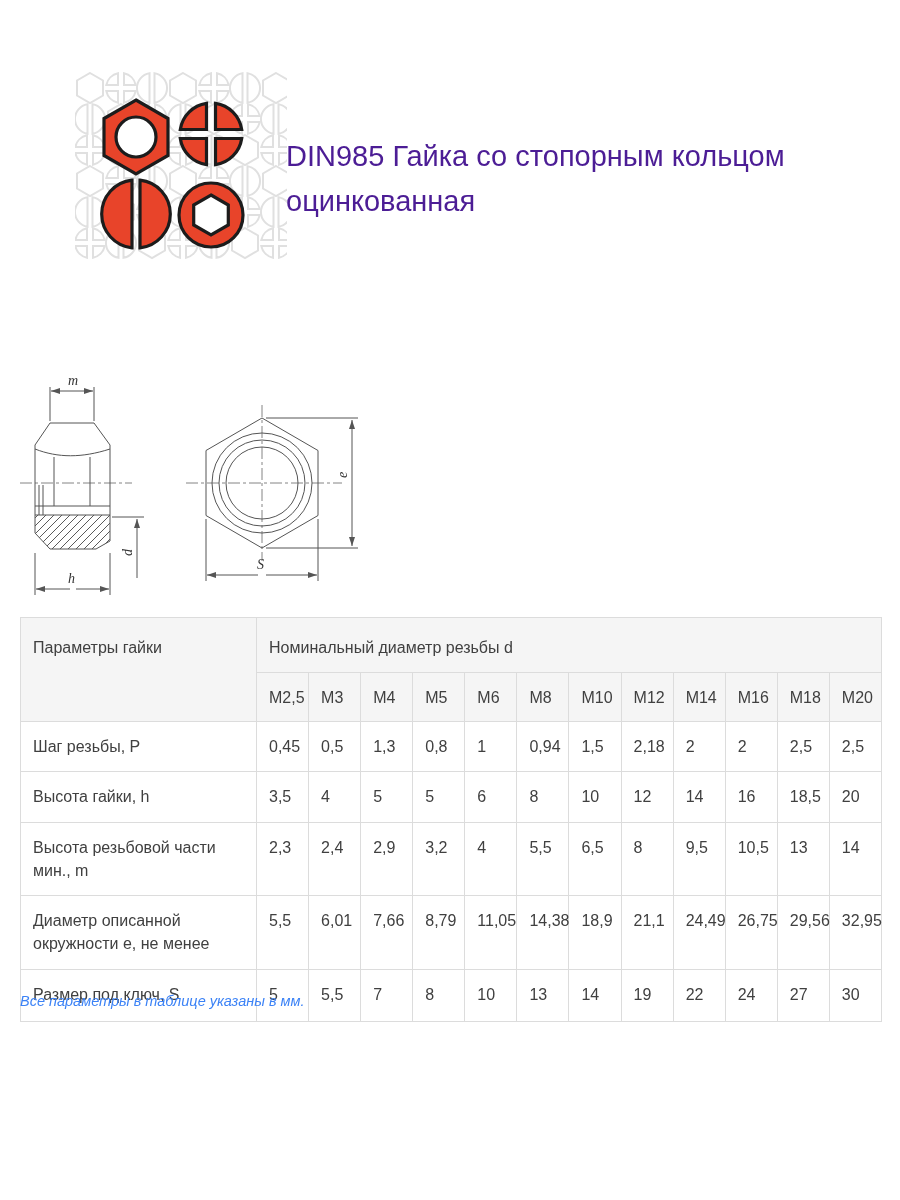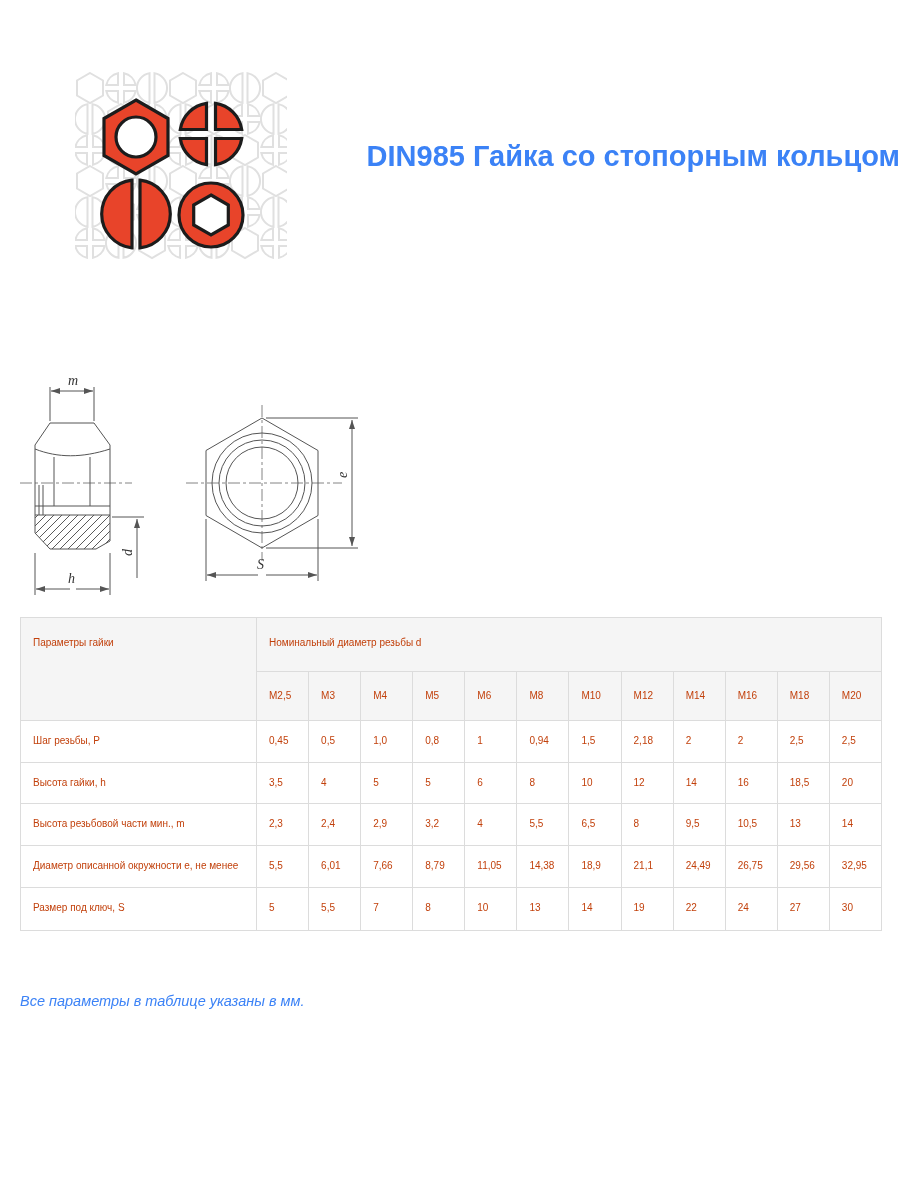--- a/index.html
+++ b/index.html
@@ -8,31 +8,31 @@
 
   
   .logo{position:absolute;left:75px;top:72px;width:212px;height:196px;}
   .logo svg{display:block;}
   .pattern{stroke:#e0e0e0;fill:none;stroke-width:2;}
   .red-shape{fill:#e8442a;stroke:#1c1c1c;stroke-width:3.2;}
   .hole{fill:#ffffff;stroke:#1c1c1c;stroke-width:3.2;}
 
   
   .title{position:absolute;left:286px;top:134px;width:614px;margin:0;
-         font-size:29px;line-height:45px;font-weight:700;color:#3b82f6;text-align:right;}
+         font-size:29px;line-height:45px;font-weight:400;color:#4c1d95;text-align:left;}
 
   
   .drawing{position:absolute;left:20px;top:373px;width:365px;height:235px;}
   .dline{stroke:#555;stroke-width:1;fill:none;}
   .cline{stroke:#666;stroke-width:0.8;fill:none;stroke-dasharray:12 3 3 3;}
   .dimtext{font-family:"Liberation Serif",serif;font-style:italic;font-size:14px;fill:#333;}
 
   
   .dim-table{position:absolute;left:20px;top:617px;width:862px;border-collapse:collapse;
-             table-layout:fixed;font-size:10px;color:#c2410c;}
+             table-layout:fixed;font-size:16px;color:#404040;}
   .dim-table th,.dim-table td{border:1px solid #dcdcdc;font-weight:400;text-align:left;
              vertical-align:top;padding:13px 6px 13px 12px;line-height:1.45;}
   .dim-table thead th,.dim-table thead td{background:#f5f5f5;}
   .dim-table .group-row{height:54px;}
   .dim-table .group-row th{padding-top:18px;}
   .dim-table .col-row td{height:48px;vertical-align:middle;padding-top:0;padding-bottom:0;}
   .dim-table tbody tr.r3 td,.dim-table tbody tr.r4 td{padding-bottom:14px;}
 
   .footnote{position:absolute;left:20px;top:993px;font-size:14.5px;font-style:italic;color:#3b82f6;}
 </style>
@@ -122,20 +122,21 @@
       </g>
       <g transform="translate(136,143)">
         <circle class="red-shape" cx="0" cy="0" r="32"></circle>
         <polygon class="hole" points="0,-20 17.3,-10 17.3,10 0,20 -17.3,10 -17.3,-10"></polygon>
       </g>
     </svg>
   </div>
 
   <h1 class="title">
     <span>DIN985 Гайка со стопорным кольцом</span><br>
+    <span>оцинкованная</span>
   </h1>
 
   <div class="drawing">
     <svg width="365" height="235" viewBox="0 0 365 235">
       <defs>
         <marker id="arr" markerWidth="10" markerHeight="8" refX="9" refY="3" orient="auto" markerUnits="userSpaceOnUse">
           <path d="M0 0 L9 3 L0 6 Z" fill="#555"></path>
         </marker>
         <pattern id="hatch" width="8" height="8" patternUnits="userSpaceOnUse">
           <path d="M-2 10 L10 -2" stroke="#5a5a5a" stroke-width="1"></path>
@@ -212,21 +213,21 @@
           <td>M16</td>
           <td>M18</td>
           <td>M20</td>
         </tr>
     </thead>
     <tbody id="table-body">
         <tr class="r0">
           <td>Шаг резьбы, P</td>
           <td>0,45</td>
           <td>0,5</td>
-          <td>1,0</td>
+          <td>1,3</td>
           <td>0,8</td>
           <td>1</td>
           <td>0,94</td>
           <td>1,5</td>
           <td>2,18</td>
           <td>2</td>
           <td>2</td>
           <td>2,5</td>
           <td>2,5</td>
         </tr>

